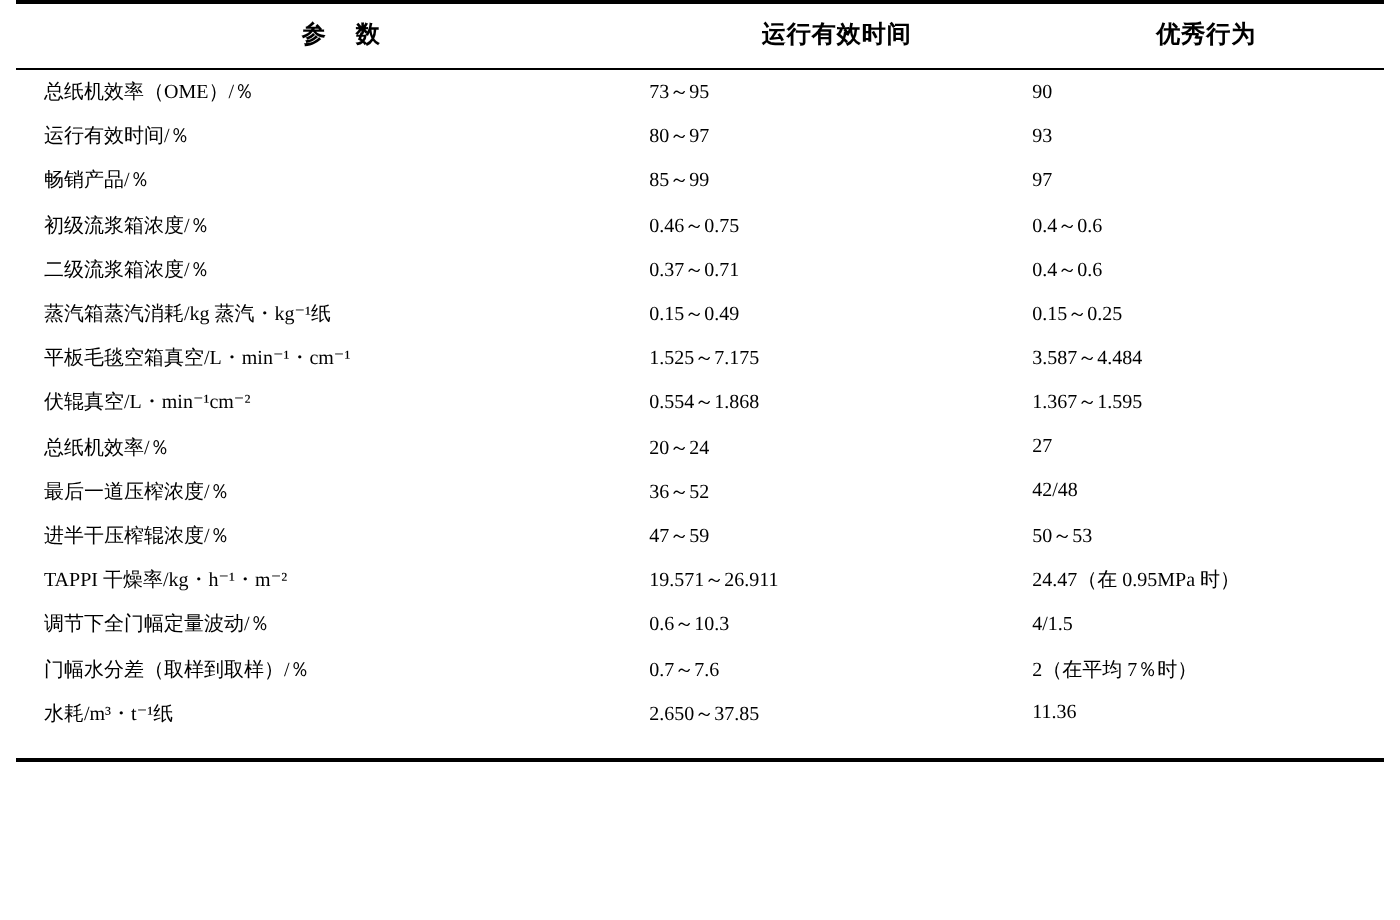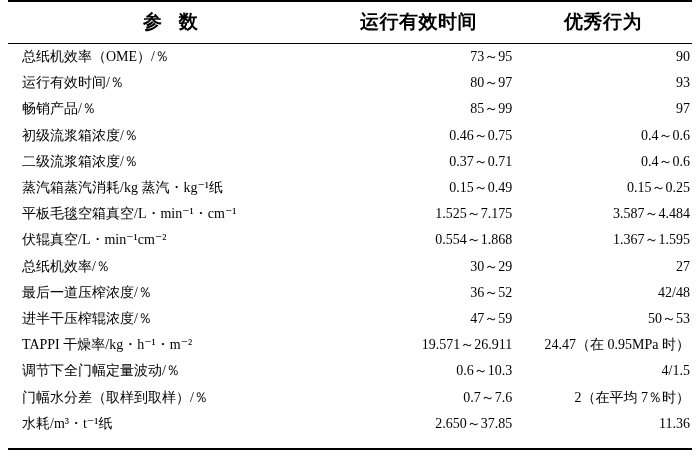--- a/index.html
+++ b/index.html
@@ -25,44 +25,44 @@
     width: 100%;
     border-collapse: collapse;
     table-layout: fixed;
   }
   table.data-table col.c-param { width: 46%; }
   table.data-table col.c-range { width: 28%; }
   table.data-table col.c-best  { width: 26%; }
 
   thead th {
     font-weight: bold;
-    font-size: 19px;
+    font-size: 12px;
     padding: 7px 2px 8px 2px;
     border-top: 2.2px solid #000;
     border-bottom: 1.1px solid #000;
     text-align: center;
     letter-spacing: 0.5px;
   }
   thead th.th-param {
     text-align: center;
     letter-spacing: 6px;
     padding-left: 18px;
   }
   tbody td {
-    font-size: 14px;
+    font-size: 10px;
     padding: 4.1px 2px 4.1px 2px;
     vertical-align: middle;
   }
   tbody td.param {
     text-align: left;
     padding-left: 14px;
     white-space: nowrap;
   }
   tbody td.range, tbody td.best {
-    text-align: right;
+    text-align: left;
     white-space: nowrap;
   }
   tbody tr:last-child td {
     border-bottom: 2.2px solid #000;
     padding-bottom: 15px;
   }
 </style>
 </head>
 <body>
 
@@ -116,21 +116,21 @@
           <td class="range">1.525～7.175</td>
           <td class="best">3.587～4.484</td>
         </tr>
         <tr>
           <td class="param">伏辊真空/L・min⁻¹cm⁻²</td>
           <td class="range">0.554～1.868</td>
           <td class="best">1.367～1.595</td>
         </tr>
         <tr>
           <td class="param">总纸机效率/％</td>
-          <td class="range">30～29</td>
+          <td class="range">20～24</td>
           <td class="best">27</td>
         </tr>
         <tr>
           <td class="param">最后一道压榨浓度/％</td>
           <td class="range">36～52</td>
           <td class="best">42/48</td>
         </tr>
         <tr>
           <td class="param">进半干压榨辊浓度/％</td>
           <td class="range">47～59</td>

